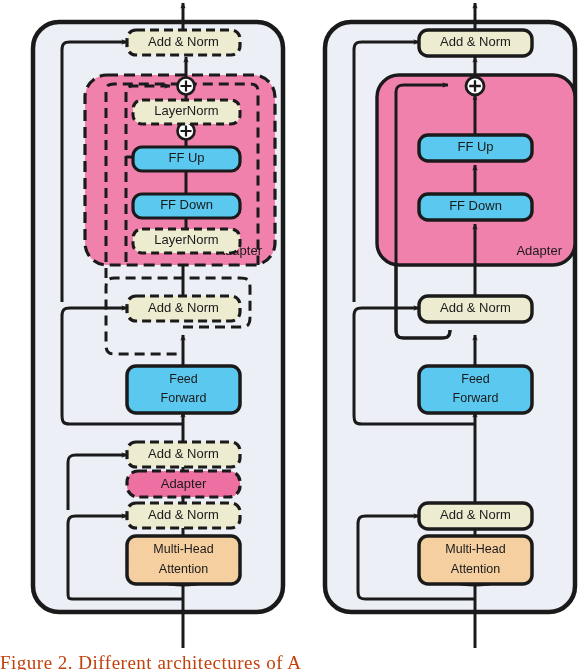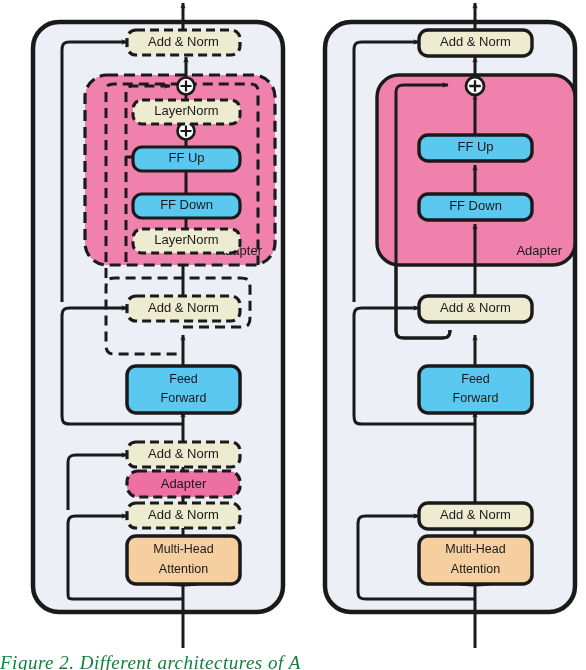--- a/index.html
+++ b/index.html
@@ -7,23 +7,23 @@
        font-family:"Liberation Sans",sans-serif;}
   #fig{position:relative;width:586px;height:670px;}
   svg{display:block;}
   .blk-text{font-family:"Liberation Sans",sans-serif;font-size:13px;fill:#1a1a1a;
             text-anchor:middle;dominant-baseline:middle;}
   .blk-text-sm{font-family:"Liberation Sans",sans-serif;font-size:12.5px;fill:#1a1a1a;
             text-anchor:middle;dominant-baseline:middle;}
   .adapter-label{font-family:"Liberation Sans",sans-serif;font-size:13px;fill:#1a1a1a;
             text-anchor:end;dominant-baseline:middle;}
   .caption{position:absolute;left:0;top:652px;width:544px;
-           font-family:"Liberation Serif",serif;font-size:19px;color:#15803d;
+           font-family:"Liberation Serif",serif;font-size:19px;color:#c2410c;
            text-align:left;white-space:nowrap;overflow:hidden;height:18px;
-           letter-spacing:0.5px;font-style:italic;}
+           letter-spacing:0.5px;}
 </style>
 </head>
 <body>
 
 <div id="fig">
 
 <svg width="586" height="648" viewBox="0 0 586 648">
   <defs>
     <marker id="ah" markerWidth="7" markerHeight="7" refX="5.6" refY="3" orient="auto" markerUnits="userSpaceOnUse">
       <path d="M0,0.3 L6,3 L0,5.7 L1.5,3 Z" fill="#1a1a1a"></path>

